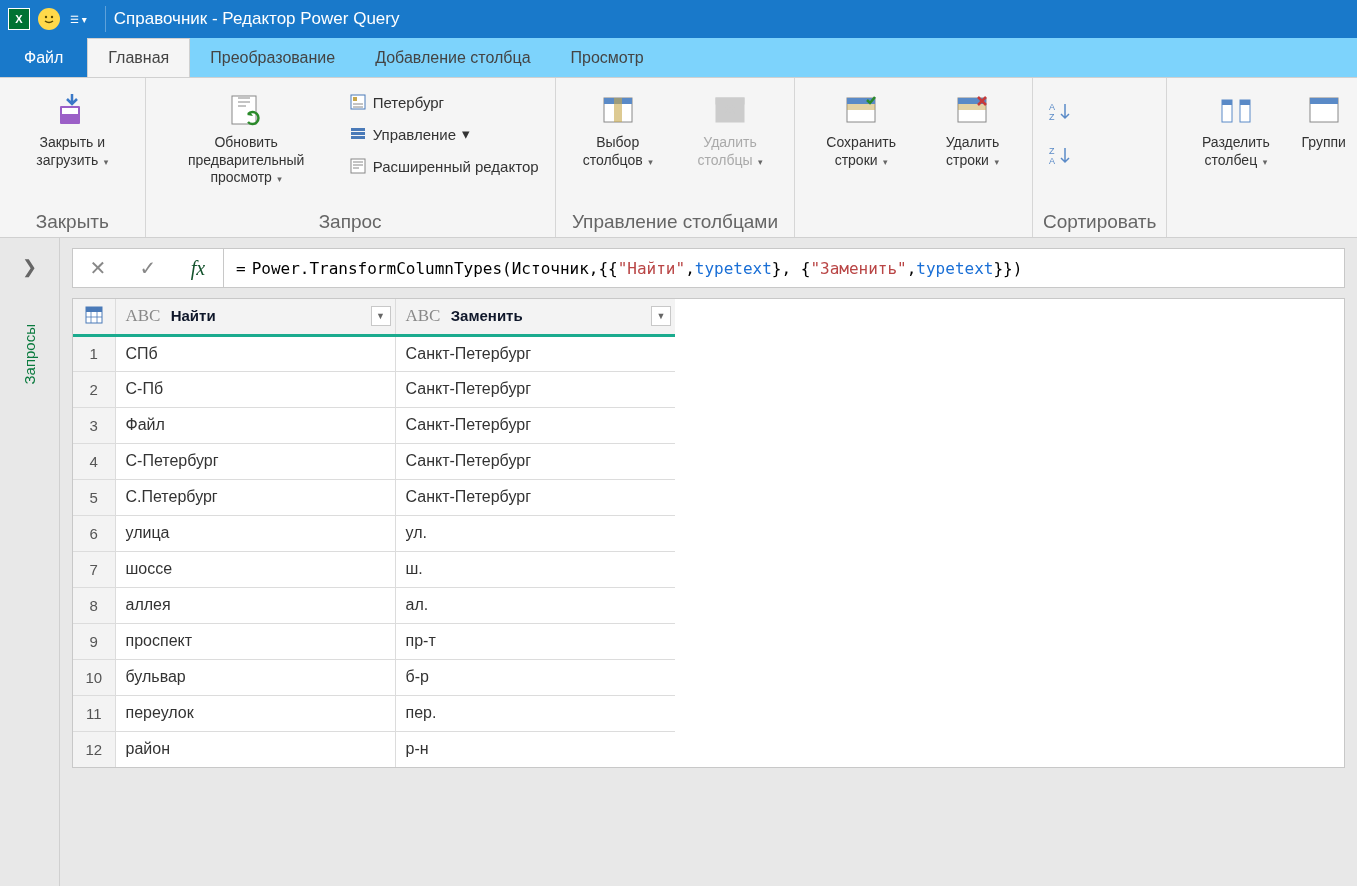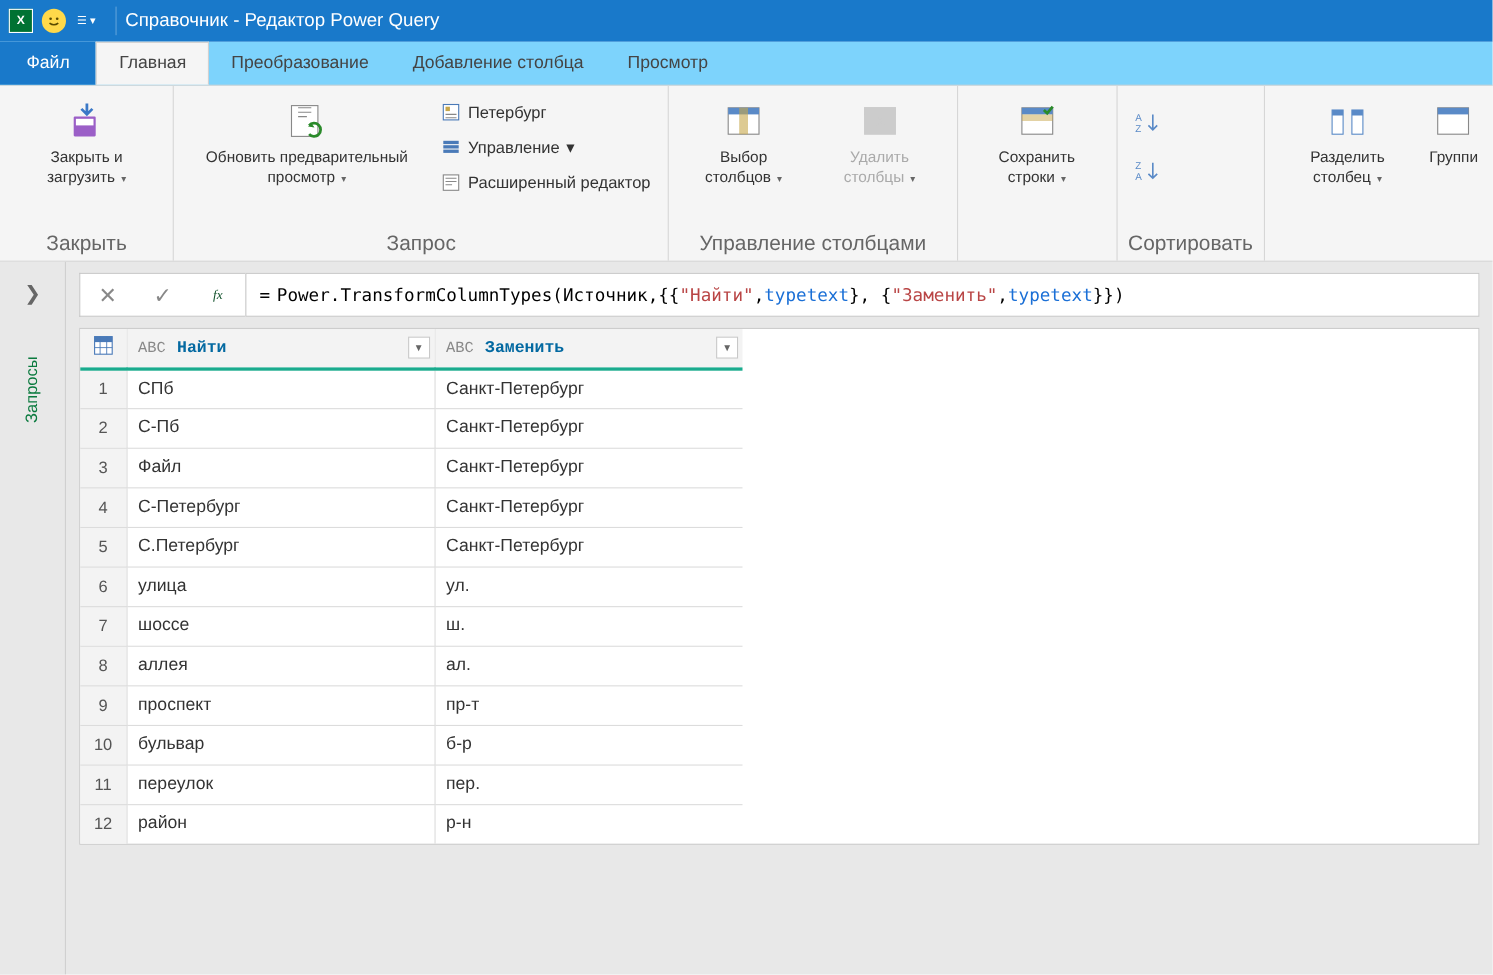--- a/index.html
+++ b/index.html
@@ -45,38 +45,38 @@
     .queries-expand { font-size: 18px; color: #666; cursor: pointer; padding: 6px; }
     .queries-label { writing-mode: vertical-rl; transform: rotate(180deg); font-size: 15px; color: #0a7a3e; margin-top: 40px; }
     
     
     .main-area { flex: 1; display: flex; flex-direction: column; padding: 10px 12px; gap: 10px; overflow: hidden; }
     
     
     .formula-bar { display: flex; height: 40px; gap: 0; }
     .formula-btns { display: flex; background: #fff; border: 1px solid #c8c8c8; border-right: none; }
     .formula-btn { width: 50px; display: flex; align-items: center; justify-content: center; color: #888; font-size: 20px; cursor: pointer; }
-    .formula-btn.fx { font-style: italic; color: #14532d; font-size: 12px; font-family: 'Times New Roman', serif; }
+    .formula-btn.fx { font-style: italic; color: #14532d; font-size: 20px; font-family: 'Times New Roman', serif; }
     .formula-input { flex: 1; background: #fff; border: 1px solid #c8c8c8; padding: 0 12px; display: flex; align-items: center; font-family: Consolas, monospace; font-size: 16px; color: #333; overflow: hidden; white-space: nowrap; }
     .formula-input .fn { color: #000; }
     .formula-input .str { color: #b94545; }
     .formula-input .kw { color: #1a6fd6; }
     .formula-input .eq { color: #000; margin-right: 6px; }
     .formula-input .pn { color: #000; }
     
     
     .data-table-wrap { background: #fff; border: 1px solid #c8c8c8; display: inline-block; }
     .data-table { border-collapse: collapse; }
     .data-table th, .data-table td { border-right: 1px solid #dcdcdc; border-bottom: 1px solid #dcdcdc; padding: 0 10px; height: 36px; text-align: left; font-weight: normal; }
     .data-table thead tr { border-bottom: 3px solid #1aab8e; }
     .data-table th { background: #f3f3f3; position: relative; font-size: 15px; }
     .data-table th.rowhead { width: 42px; background: #f3f3f3; text-align: center; }
     .data-table th.rowhead .table-icon { width: 18px; height: 18px; display: inline-block; }
-    .data-table th .col-type { font-size: 14px; color: #888; margin-right: 6px; font-family: Liberation Mono, monospace; }
-    .data-table th .col-name { color: #0369a1; font-weight: 600; font-family: Liberation Mono, monospace; }
+    .data-table th .col-type { font-size: 17px; color: #888; margin-right: 6px; font-family: Liberation Serif, serif; }
+    .data-table th .col-name { color: #0f172a; font-weight: 600; }
     .data-table th .filter-btn { position: absolute; right: 4px; top: 50%; transform: translateY(-50%); width: 20px; height: 20px; border: 1px solid #c8c8c8; background: #fff; display: flex; align-items: center; justify-content: center; font-size: 9px; color: #666; cursor: pointer; }
     .data-table td.rownum { background: #f3f3f3; text-align: center; color: #555; width: 42px; font-size: 15px; }
     .data-table td.cell { font-size: 16px; color: #333; width: 280px; }
     .data-table tr:last-child td { border-bottom: none; }
     .data-table th:last-child, .data-table td:last-child { border-right: none; }
   </style>
 </head>
 <body>
 
 <div class="titlebar">
@@ -199,20 +199,31 @@
       <div class="ribbon-btn-large">
         <div class="icon">
           <svg width="36" height="36" viewBox="0 0 36 36">
               <rect x="4" y="6" width="28" height="24" fill="#fff" stroke="#888"></rect>
               <rect x="4" y="6" width="28" height="6" fill="#5a8ac7"></rect>
               <rect x="4" y="12" width="28" height="6" fill="#c7a64a" opacity="0.5"></rect>
               <path d="M24 8 L27 11 L32 5" stroke="#2a8a2a" stroke-width="2.5" fill="none"></path>
             </svg>
         </div>
         <div class="label"><span>Сохранить строки</span><span class="dropdown-arrow"> ▾</span></div>
+      </div>
+      <div class="ribbon-btn-large">
+        <div class="icon">
+          <svg width="36" height="36" viewBox="0 0 36 36">
+              <rect x="4" y="6" width="28" height="24" fill="#fff" stroke="#888"></rect>
+              <rect x="4" y="6" width="28" height="6" fill="#5a8ac7"></rect>
+              <rect x="4" y="12" width="28" height="6" fill="#c7a64a" opacity="0.5"></rect>
+              <path d="M24 5 L32 13 M32 5 L24 13" stroke="#c73a3a" stroke-width="2.5"></path>
+            </svg>
+        </div>
+        <div class="label"><span>Удалить строки</span><span class="dropdown-arrow"> ▾</span></div>
       </div>
     </div>
   </div>
 
   <div class="ribbon-group">
     <div class="ribbon-group-content">
       <div class="ribbon-vlist" style="padding-top:12px;gap:14px">
         <div class="ribbon-btn-small" style="padding:4px">
           <span class="icon" style="width:26px;height:22px">
               <svg width="26" height="22" viewBox="0 0 26 22">

